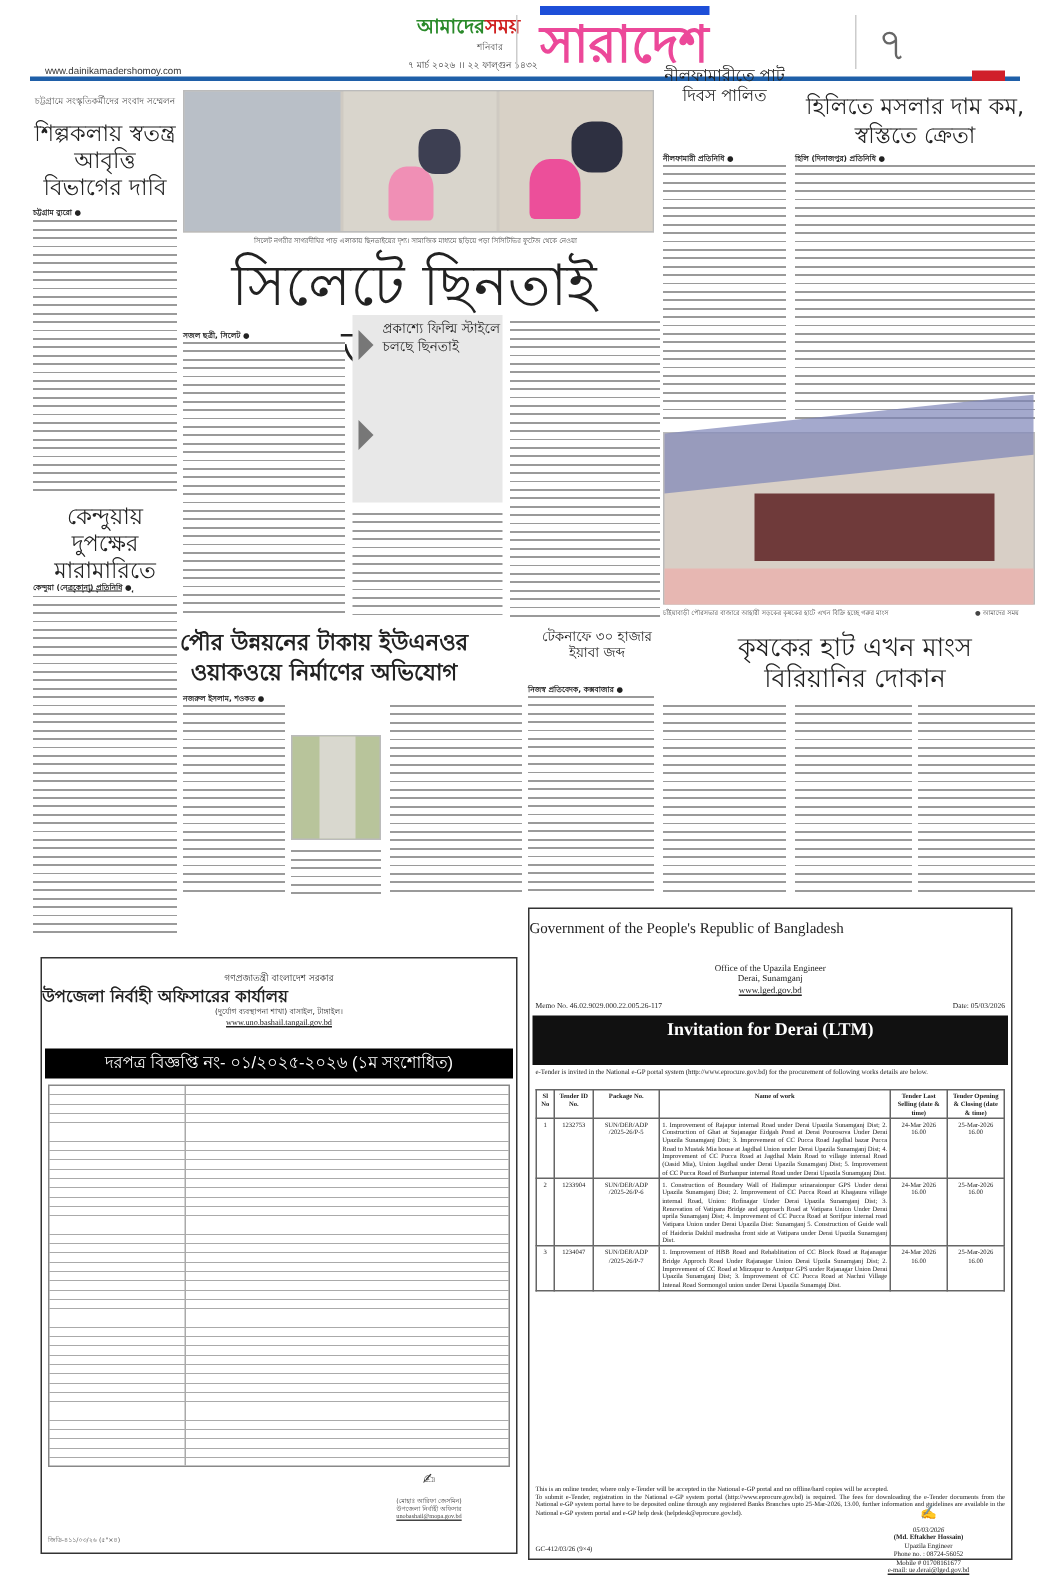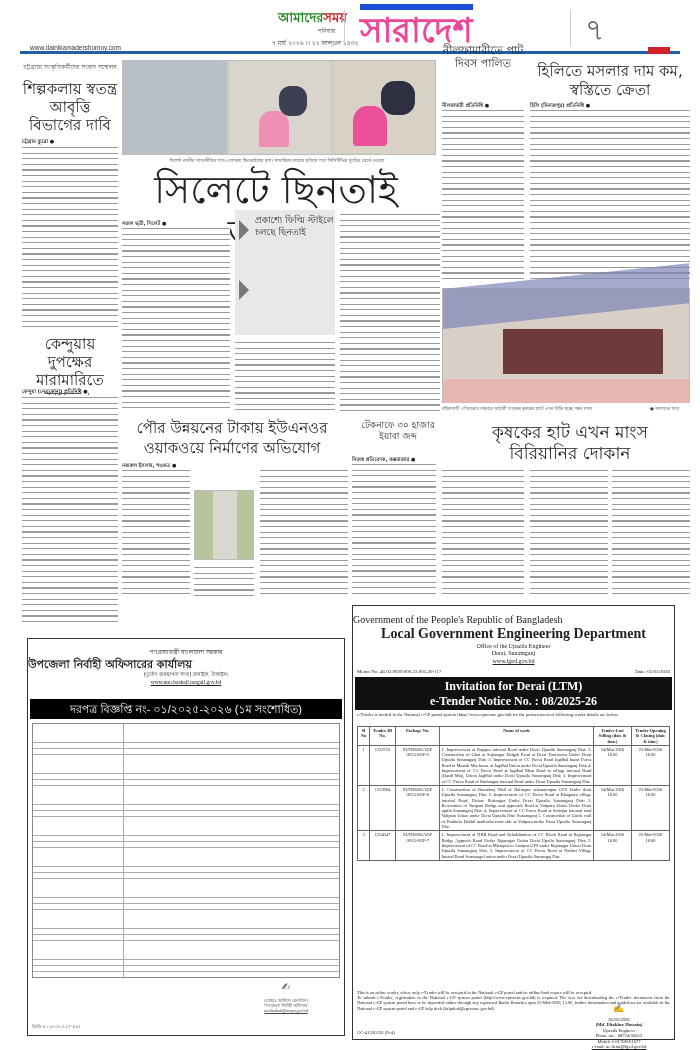--- a/index.html
+++ b/index.html
@@ -128,21 +128,21 @@
 <div class="abs" style="left:650px;top:406px;font-size:4.3px;color:#444;font-family:'DejaVu Sans',sans-serif;">● আমাদের সময়</div>
 <div class="abs hl" style="left:470px;top:422px;width:200px;font-size:17px;line-height:21px;">কৃষকের হাট এখন মাংস বিরিয়ানির দোকান</div>
 <div class="abs filler" style="left:442px;top:468px;width:82px;height:130px;"></div>
 <div class="abs filler" style="left:530px;top:468px;width:78px;height:130px;"></div>
 <div class="abs filler" style="left:612px;top:468px;width:78px;height:130px;"></div>
 
 <div class="abs hl" style="left:360px;top:420px;width:76px;font-size:9px;line-height:11px;">টেকনাফে ৩০ হাজার ইয়াবা জব্দ</div>
 <div class="abs byline" style="left:352px;top:456px;">নিজস্ব প্রতিবেদক, কক্সবাজার ●</div>
 <div class="abs filler" style="left:352px;top:462px;width:84px;height:136px;"></div>
 
-<div class="abs hl" style="left:112px;top:418px;width:240px;font-size:15px;line-height:20px;">পৌর উন্নয়নের টাকায় ইউএনওর ওয়াকওয়ে নির্মাণের অভিযোগ</div>
+<div class="abs hl" style="left:96px;top:418px;width:240px;font-size:15px;line-height:20px;font-weight:bold;">পৌর উন্নয়নের টাকায় ইউএনওর ওয়াকওয়ে নির্মাণের অভিযোগ</div>
 <div class="abs byline" style="left:122px;top:462px;">নজরুল ইসলাম, শওকত ●</div>
 <div class="abs filler" style="left:122px;top:468px;width:68px;height:130px;"></div>
 <div class="abs photo" style="left:194px;top:490px;width:60px;height:70px;background:#b8c49b;">
   <div style="position:absolute;left:18px;top:0;width:24px;height:68px;background:#d9d8cf;"></div>
 </div>
 <div class="abs filler" style="left:194px;top:565px;width:60px;height:33px;"></div>
 <div class="abs filler" style="left:260px;top:468px;width:88px;height:130px;"></div>
 
 <div class="abs" id="uno">
   <div class="g">গণপ্রজাতন্ত্রী বাংলাদেশ সরকার</div>
@@ -155,31 +155,29 @@
     <div style="height:14px;font-size:10px;color:#333;">✍</div>
     <div>(মোহাঃ আরিফা জেসমিন)</div>
     <div>উপজেলা নির্বাহী অফিসার</div>
     <div class="mail">unobashail@mopa.gov.bd</div>
   </div>
   <div class="ref">জিডি-৪১১/০৩/২৬ (৫"×৪)</div>
 </div>
 
 <div class="abs" id="tender">
   <div class="gov">Government of the People's Republic of Bangladesh</div>
-  <div class="dept">Local Government Engineering Department</div>
   <div class="off">
     <div>Office of the Upazila Engineer</div>
     <div>Derai, Sunamganj</div>
   </div>
   <div class="url">www.lged.gov.bd</div>
   <div class="memo">Memo No. 46.02.9029.000.22.005.26-117</div>
   <div class="date">Date: 05/03/2026</div>
   <div class="bar">
     <div>Invitation for Derai (LTM)</div>
-    <div>e-Tender Notice No. : 08/2025-26</div>
   </div>
   <div class="intro">e-Tender is invited in the National e-GP portal system (http://www.eprocure.gov.bd) for the procurement of following works details are below.</div>
   <table>
     <colgroup>
         <col style="width:12px">
         <col style="width:26px">
         <col style="width:44px">
         <col>
         <col style="width:38px">
         <col style="width:38px">

